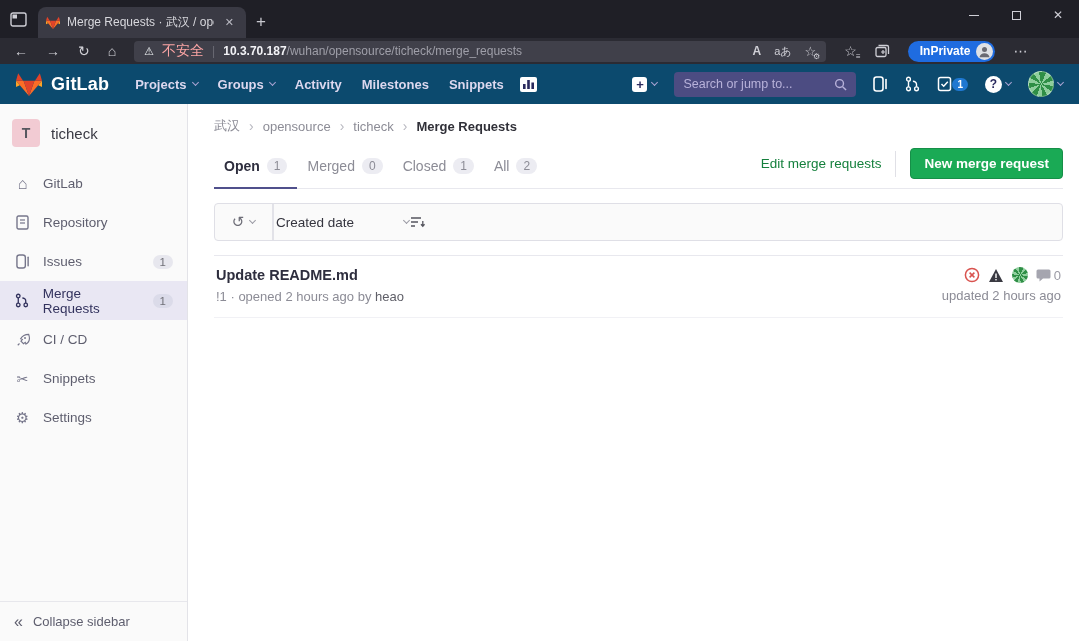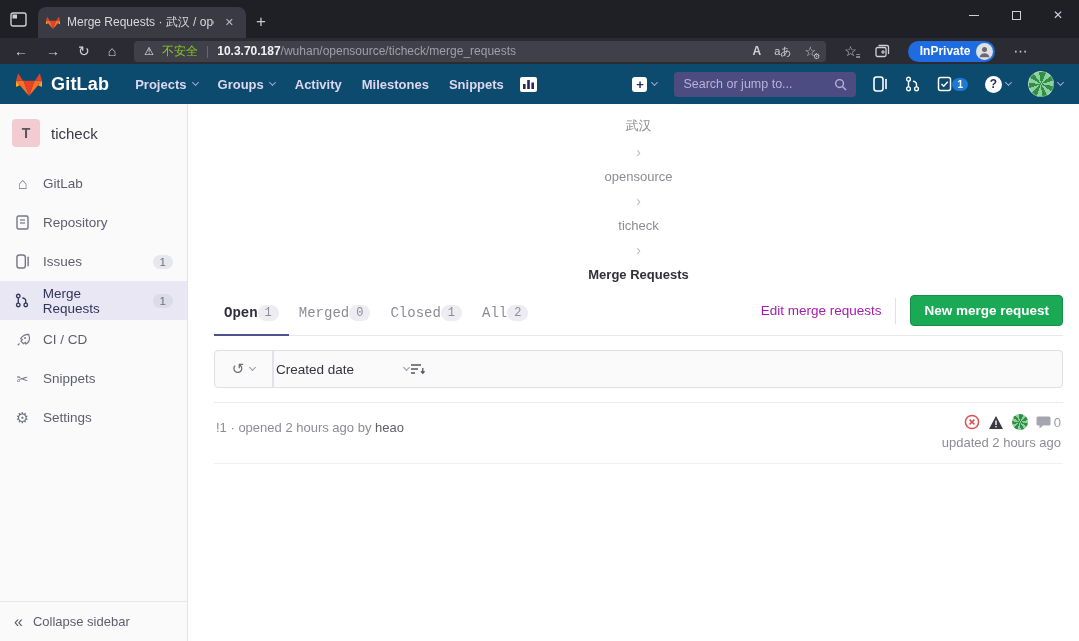--- a/index.html
+++ b/index.html
@@ -15,21 +15,21 @@
   .newtab { background:none; border:none; color:#c8c8cf; font-size:17px; margin:0 0 6px 10px; cursor:pointer; }
   .tab-spacer { flex:1; }
   .win-btn { width:42px; height:30px; align-self:flex-start; display:flex; align-items:center; justify-content:center; background:none; border:none; color:#cfcfd6; cursor:pointer; font-size:12px; }
   .glyph-min { display:inline-block; width:10px; border-top:1px solid #cfcfd6; }
   .glyph-max { display:inline-block; width:9px; height:9px; border:1px solid #cfcfd6; }
 
   .addrbar { height:26px; background:#2b2b33; display:flex; align-items:center; padding:0 14px; gap:18px; flex-shrink:0; }
   .nav-ic { background:none; border:none; color:#d2d2d8; font-size:14px; line-height:1; cursor:pointer; }
   .urlfield { flex:1; max-width:692px; height:21px; background:#40404a; border-radius:4px; display:flex; align-items:center; padding:0 10px; gap:8px; font-size:12px; color:#cfcfd6; }
   .sec-warn { color:#eceff1; font-size:11px; }
-  .sec-label { color:#84cc16; font-size:12px; }
+  .sec-label { color:#fca5a5; font-size:14px; }
   .url-pipe { color:#6a6a74; }
   .url-host { color:#f2f2f6; font-weight:700; }
   .url-path { color:#9f9fa9; }
   .url-right { margin-left:auto; display:flex; align-items:center; gap:13px; color:#cfcfd6; }
   .mini-ic { background:none; border:none; color:#cfcfd6; font-size:12px; cursor:pointer; position:relative; }
   .star-gear { position:absolute; right:-4px; bottom:-2px; font-size:8px; }
   .inprivate { height:21px; border-radius:11px; background:#1f6ce0; color:#fff; font-size:12px; font-weight:700; display:flex; align-items:center; gap:6px; padding:0 2px 0 12px; border:none; cursor:pointer; }
   .ip-avatar { width:17px; height:17px; border-radius:50%; background:#dfe1e5; display:flex; align-items:center; justify-content:center; overflow:hidden; }
 
   
@@ -60,31 +60,31 @@
   .side-nav { display:flex; flex-direction:column; }
   .side-item { height:39px; display:flex; align-items:center; gap:12px; padding:0 14px; color:#5e5e6e; font-size:13.5px; text-decoration:none; cursor:pointer; }
   .side-icon { width:17px; display:inline-flex; justify-content:center; color:#75758a; font-size:14px; line-height:1; }
   .side-badge { margin-left:auto; background:#e7e7ee; border-radius:9px; padding:1px 7px; font-size:11.5px; color:#707078; }
   .side-item.active { background:#e9e7f3; color:#32325d; }
   .side-item.active .side-icon { color:#32325d; }
   .side-item.active .side-badge { background:#dbdbe9; }
   .collapse { margin-top:auto; border-top:1px solid #e7e7ec; height:40px; display:flex; align-items:center; gap:10px; padding:0 14px; color:#5e5e6e; font-size:13px; cursor:pointer; background:none; border-left:none; border-right:none; border-bottom:none; }
 
   main { flex:1; padding:0 16px 0 26px; min-width:0; }
-  .breadcrumb { padding-top:13px; font-size:13px; color:#8c8c96; display:flex; gap:9px; align-items:center;flex-direction:column; }
+  .breadcrumb { padding-top:13px; font-size:13px; color:#8c8c96; display:flex; gap:9px; align-items:center; }
   .crumb { cursor:pointer; }
   .crumb-sep { color:#b8b8c0; font-size:14px; }
   .crumb-current { color:#303038; font-weight:700; }
 
   .tabs-row { margin-top:13px; display:flex; align-items:flex-end; border-bottom:1px solid #e8e8ee; }
-  .mr-tab { background:none; border:none; padding:9px 10px 13px; font-size:14px; color:#8c8c96; display:flex; gap:0; align-items:flex-end; cursor:pointer; border-bottom:2px solid transparent; margin-bottom:-1px; font-family:Liberation Mono, monospace; }
+  .mr-tab { background:none; border:none; padding:9px 10px 13px; font-size:14px; color:#8c8c96; display:flex; gap:7px; align-items:flex-end; cursor:pointer; border-bottom:2px solid transparent; margin-bottom:-1px; font-family:Liberation Sans, sans-serif; }
   .mr-tab.active { color:#2e2e3e; font-weight:700; border-bottom-color:#50508c; }
   .count-badge { background:#ececf2; border-radius:9px; padding:1px 7px; font-size:12px; color:#8c8c96; font-weight:400; }
   .row-actions { margin-left:auto; display:flex; align-items:center; gap:14px; padding-bottom:9px; }
-  .edit-btn { background:none; border:none; font-size:13.5px; color:#a21caf; cursor:pointer; font-family:inherit; }
+  .edit-btn { background:none; border:none; font-size:13.5px; color:#15803d; cursor:pointer; font-family:inherit; }
   .vdiv { width:1px; height:26px; background:#e0e0e6; }
   .new-btn { background:#1aaa55; border:1px solid #168f48; color:#fff; font-size:13.5px; font-weight:700; border-radius:4px; padding:7px 13px; cursor:pointer; font-family:inherit; }
 
   .filter-bar { margin-top:14px; height:38px; border:1px solid #dfdfe6; border-radius:4px; background:#fafafa; display:flex; align-items:center; }
   .history-seg { width:58px; display:flex; align-items:center; justify-content:center; gap:6px; border-right:1px solid #e2e2e8; height:100%; color:#6e6e78; font-size:15px; background:none; border-top:none; border-left:none; border-bottom:none; cursor:pointer; }
   .filter-input { flex:1; height:100%; background:transparent; border:none; outline:none; padding:0 14px; font-size:13.5px; color:#55555e; font-family:inherit; }
   .filter-input::placeholder { color:#9a9aa4; }
   .sort-seg { display:flex; align-items:center; border-left:1px solid #e2e2e8; height:100%; padding:0 2px; font-size:13.5px; color:#34343e; gap:50px; background:none; border-top:none; border-right:none; border-bottom:none; cursor:pointer; }
   .sort-btn { background:none; border:none; padding:0 14px 0 0; cursor:pointer; color:#55555e; display:flex; align-items:center; }
 
@@ -398,20 +398,21 @@
                 <line x1="0" y1="10" x2="4" y2="10" stroke="#55555e" stroke-width="1.5"></line>
                 <path d="M11.8 5v5M10 8.3l1.8 1.9L13.6 8.3" fill="none" stroke="#55555e" stroke-width="1.3"></path>
               </svg>
           </span>
         </button>
       </div>
 
       <div class="mr-list">
         <div class="mr-item">
           <div>
+            <div class="mr-title">Update README.md</div>
             <div class="mr-meta"><span>!1 · opened 2 hours ago by </span><span class="mr-author">heao</span></div>
           </div>
           <div class="mr-right">
             <div class="mr-icons">
               <span>
                 <svg width="16" height="16" viewBox="0 0 16 16">
                     <circle cx="8" cy="8" r="6.6" fill="none" stroke="#d9534f" stroke-width="1.5"></circle>
                     <path d="M5.6 5.6l4.8 4.8M10.4 5.6l-4.8 4.8" stroke="#d9534f" stroke-width="1.5"></path>
                   </svg>
               </span>

